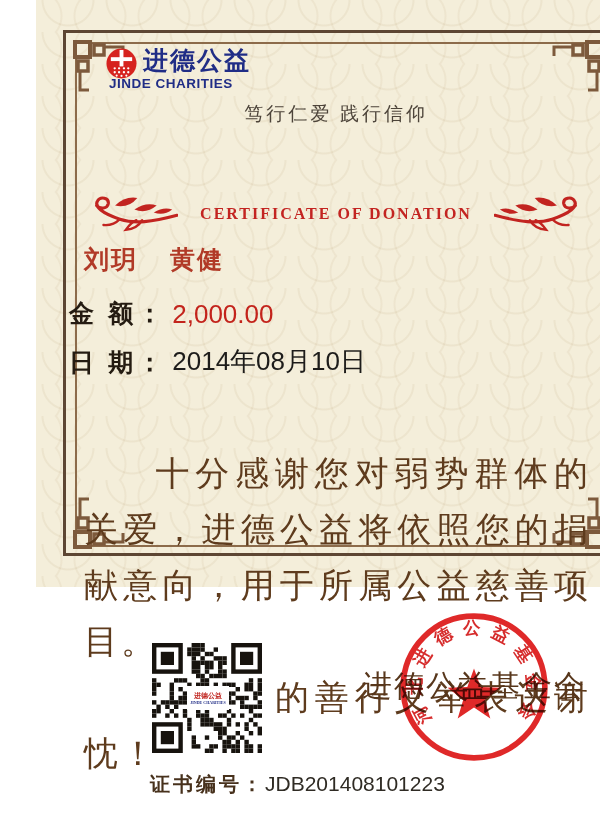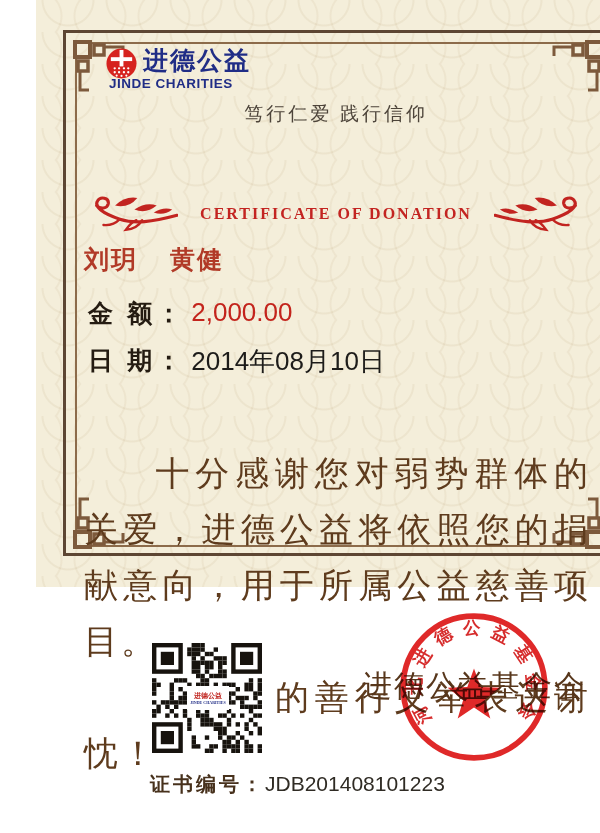--- a/index.html
+++ b/index.html
@@ -29,21 +29,21 @@
 
   .tagline{left:0;top:101px;width:100%;text-align:center;font-size:19px;color:#4d443a;letter-spacing:3px;}
   .title{left:0;top:128px;width:100%;text-align:center;font-size:47px;font-weight:600;color:#c92220;letter-spacing:9px;}
   .subtitle-row{left:0;top:194px;width:100%;display:flex;align-items:center;justify-content:center;gap:22px;}
   .subtitle{font-size:16px;font-weight:bold;color:#c32421;letter-spacing:2px;font-family:"Liberation Serif",serif;white-space:nowrap;}
   .flourish{width:92px;height:40px;}
   .flourish.right{transform:scaleX(-1);}
 
   .donors{left:48px;top:243px;font-size:25px;font-weight:bold;color:#b13a27;letter-spacing:2px;display:flex;gap:32px;font-family:"Liberation Sans","DejaVu Sans",sans-serif;}
 
-  .field{left:52px;display:flex;align-items:flex-start;}
+  .field{left:33px;display:flex;align-items:flex-end;}
   .f-label{font-size:25px;color:#241b11;letter-spacing:4px;font-weight:600;}
   .f-value{font-size:26px;color:#1d1c1a;margin-left:6px;font-family:"Liberation Sans","DejaVu Sans",sans-serif;}
   .f-amount{color:#c3241c;}
   .field-0{top:297px;}
   .field-1{top:344px;}
   .field-2{top:392px;}
 
   .body-text{left:48px;top:446px;width:507px;color:#5e3b1d;font-size:34px;letter-spacing:3px;line-height:56px;text-align:justify;}
   .body-text p{margin:0;text-indent:2.1em;}
   .thanks{margin-top:2px;}

